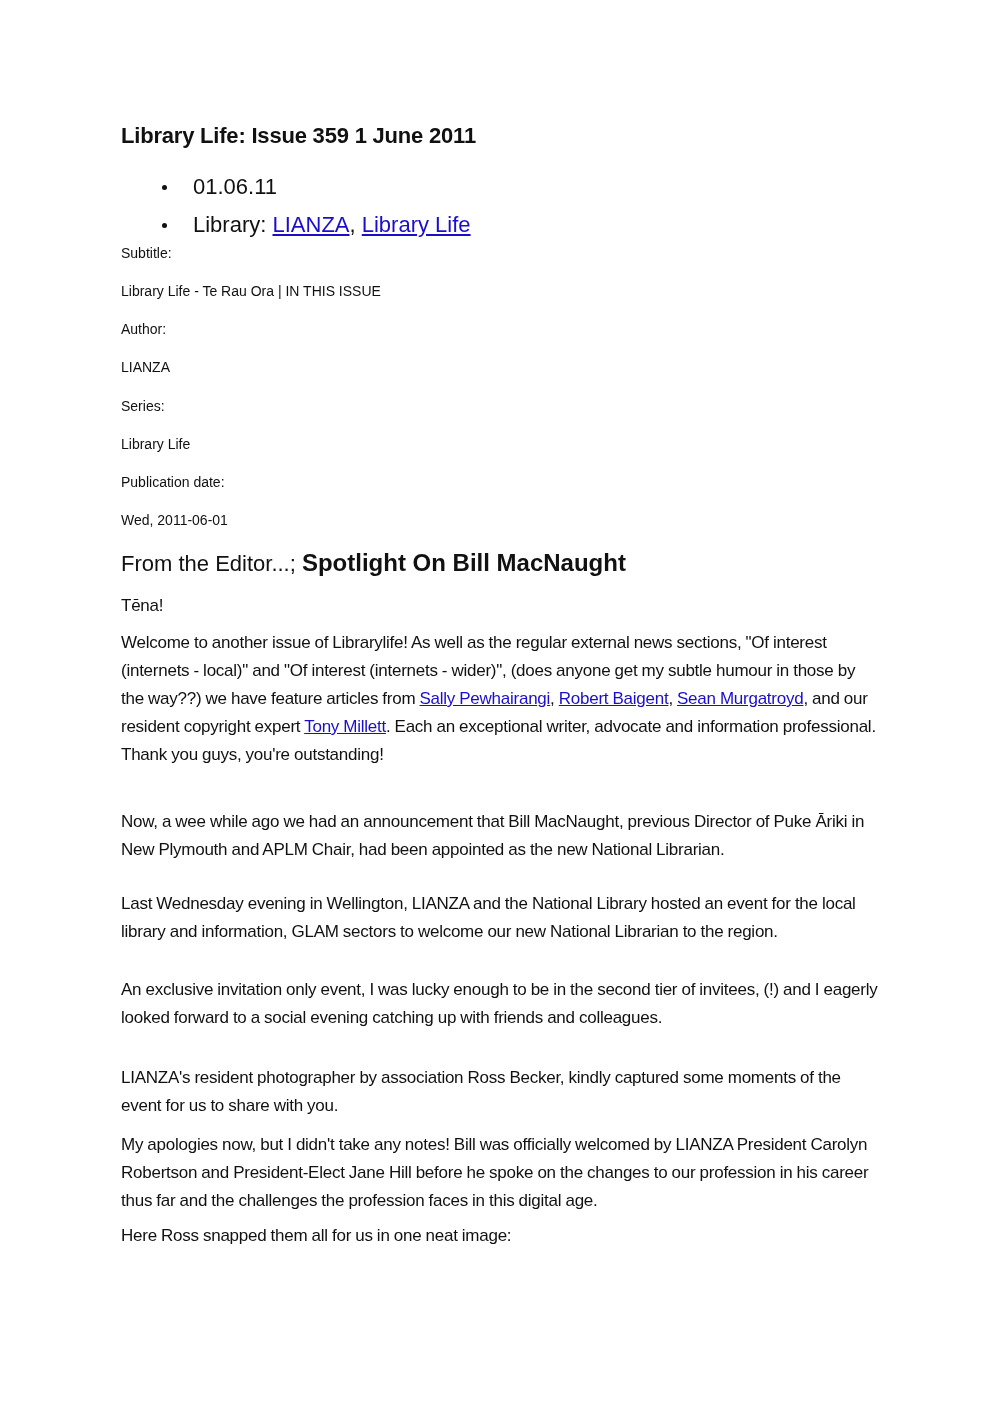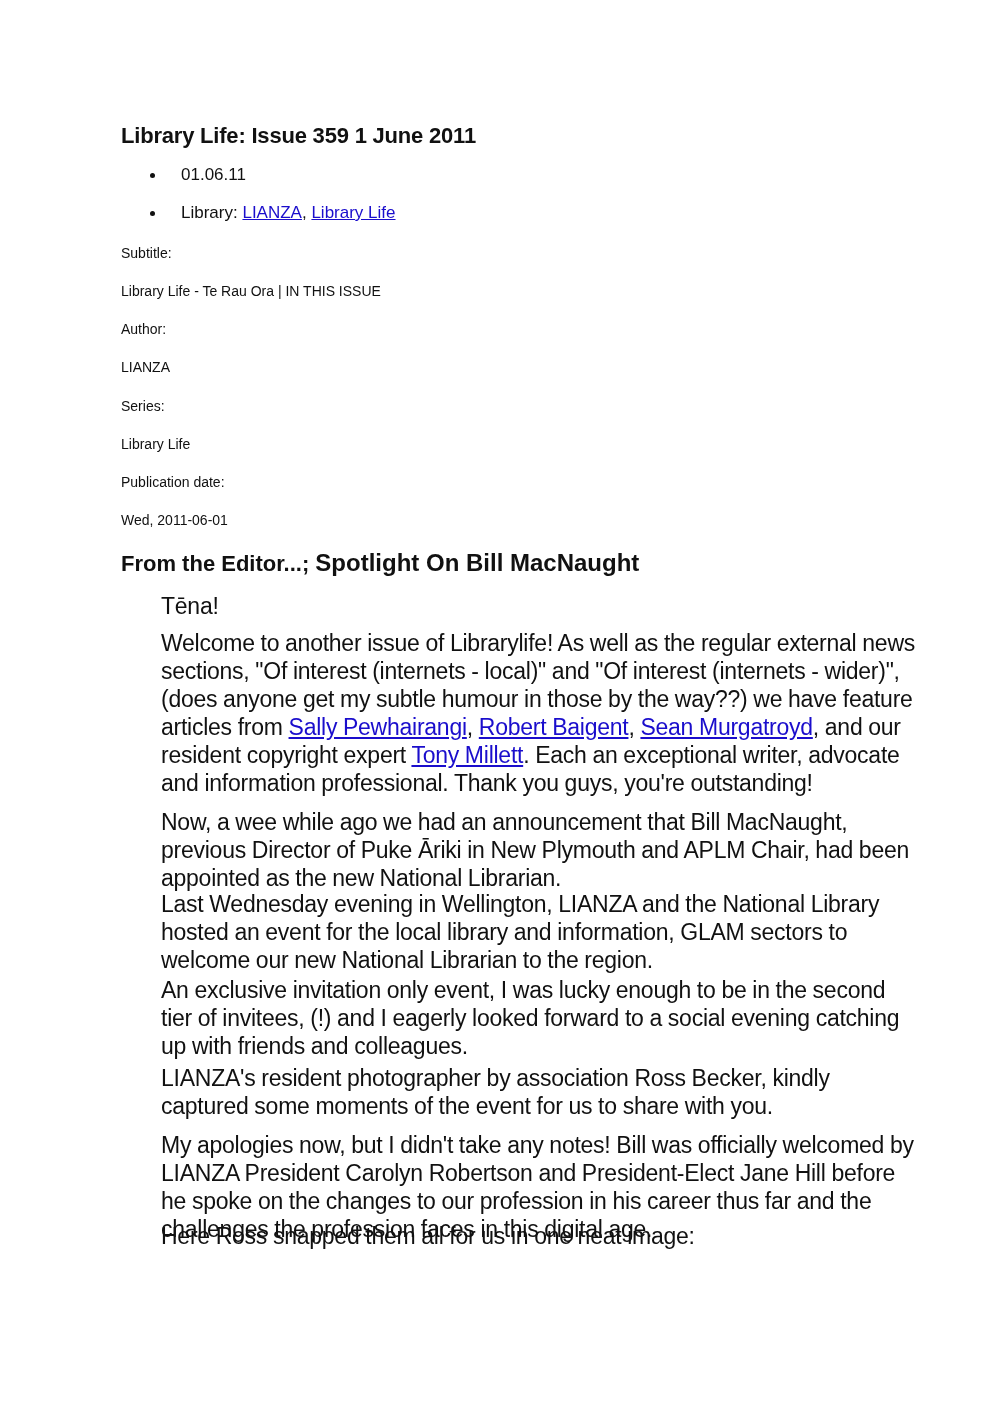--- a/index.html
+++ b/index.html
@@ -27,24 +27,24 @@
     left: 0;
     font-size: 22px;
     font-weight: bold;
     letter-spacing: -0.2px;
     white-space: nowrap;
   }
   .bullets {
     position: absolute;
     top: 162px;
     left: 0;
-    margin: 0;
+    margin: 12px;
     padding: 0;
     list-style: none;
-    font-size: 17px;
+    font-size: 22px;
   }
   .bullets li {
     position: relative;
     height: 38px;
     line-height: 26px;
     padding-left: 60px;
     white-space: nowrap;
   }
   .bullets li .dot {
     position: absolute;
@@ -68,35 +68,34 @@
   }
   .h2 {
     position: absolute;
     left: 0;
     top: 549px;
     white-space: nowrap;
     line-height: 28px;
   }
   .h2 .light {
     font-size: 22px;
-    font-weight: bold;
+    font-weight: normal;
   }
   .h2 .bold {
     font-size: 24px;
     font-weight: bold;
   }
   .para {
     position: absolute;
     left: 0;
     width: 760px;
-    font-size: 23px;
+    font-size: 17px;
     line-height: 28px;
     letter-spacing: -0.25px;
     word-spacing: -0.3px;
-    margin-left: 40px;
   }
 </style>
 </head>
 <body>
 
 <div class="page">
 
   <div class="title">Library Life: Issue 359 1 June 2011</div>
 
   <ul class="bullets">

